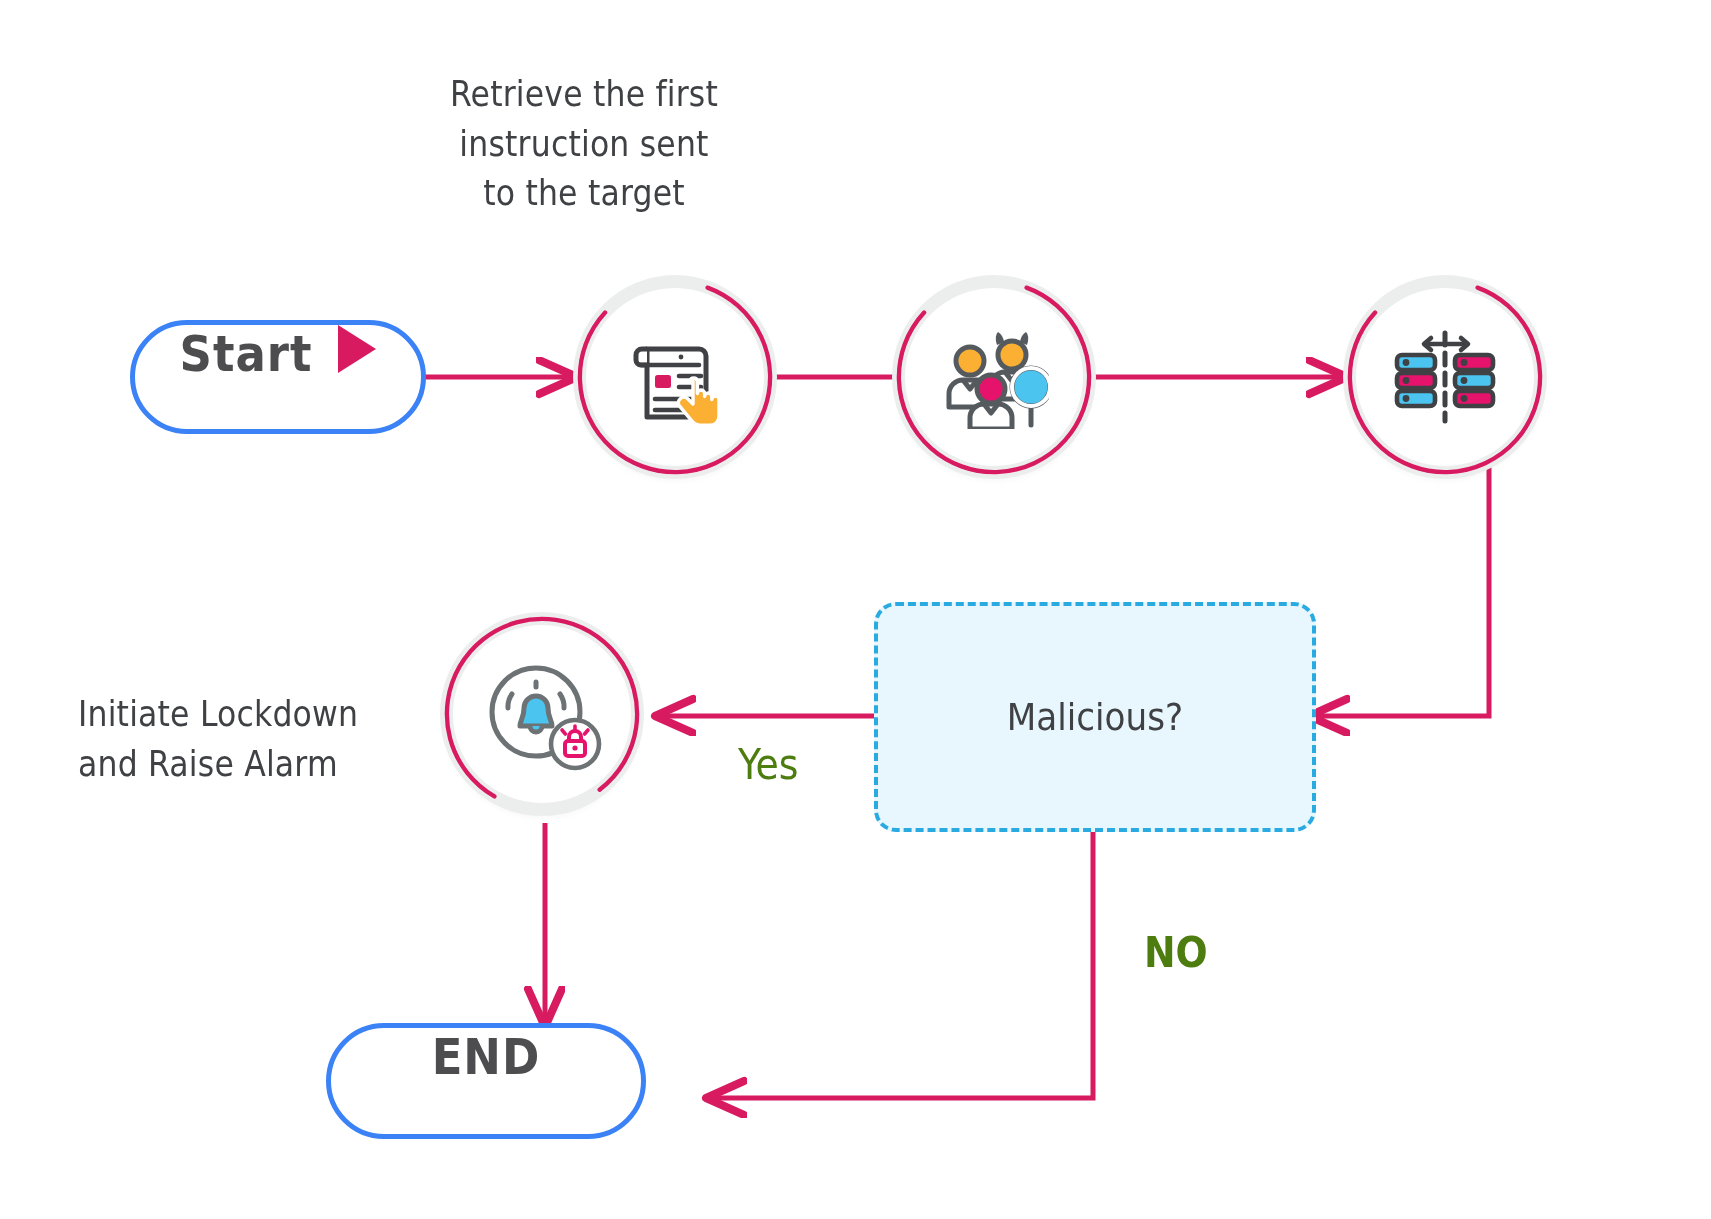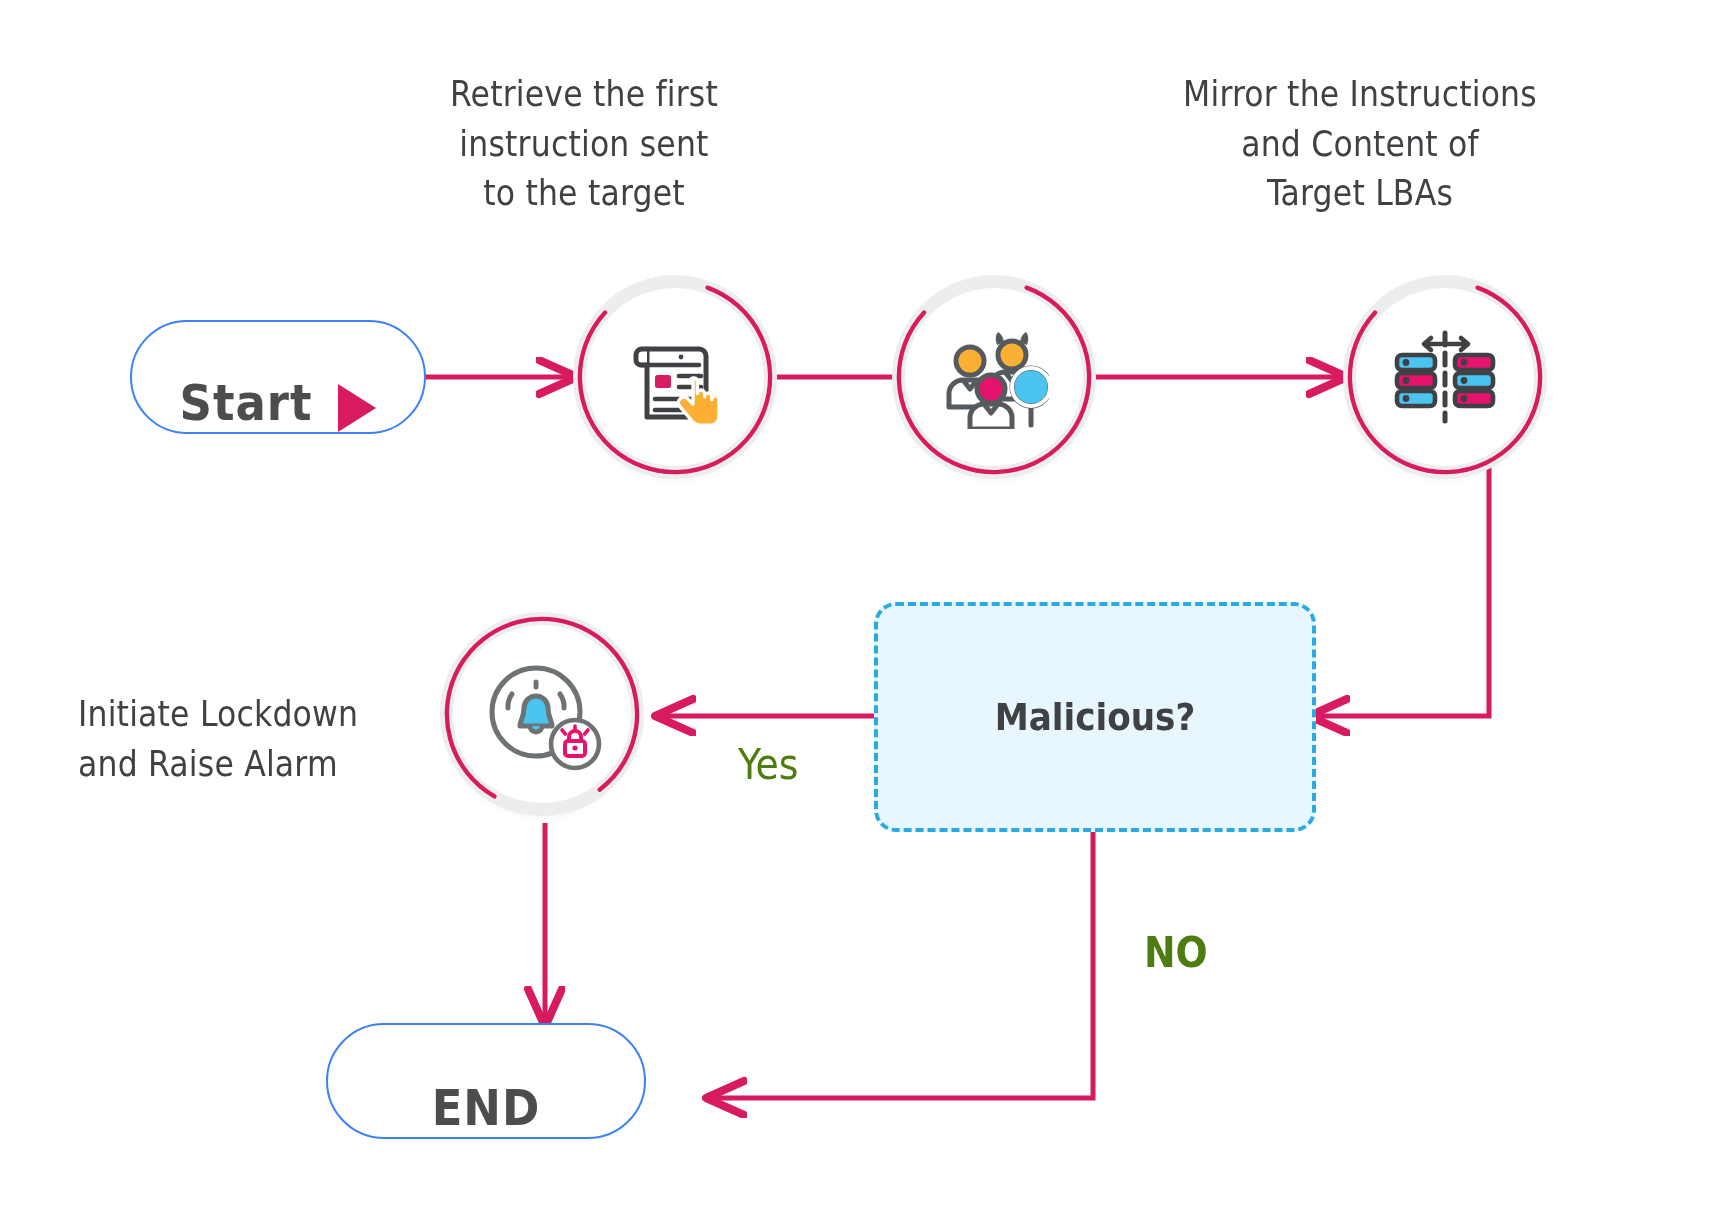--- a/index.html
+++ b/index.html
@@ -24,24 +24,24 @@
     line-height:1.42;
     text-align:center;
     letter-spacing:.2px;
     white-space:pre-line;
     font-family:"DejaVu Sans Condensed","Liberation Sans",sans-serif;
   }
 
   
   .pill{
     position:absolute;
-    border:2px solid #3b82f6;
+    border:5px solid #3b82f6;
     border-radius:64px;
     background:#fff;
-    display:flex;align-items:flex-end;justify-content:center;
+    display:flex;align-items:flex-start;justify-content:center;
     box-sizing:border-box;
   }
   .pill-label{
     color:#4d4d4f;
     font-size:50px;
     font-weight:700;
     letter-spacing:1px;
     font-family:"DejaVu Sans Condensed","Liberation Sans",sans-serif;
   }
   .play-tri{
@@ -76,21 +76,20 @@
   .circ svg{display:block;}
 
   
   .decision{
     position:absolute;
     background:#e8f6fd;
     border:4px dashed #29abe2;
     border-radius:22px;
     display:flex;align-items:center;justify-content:center;
     box-sizing:border-box;
-    font-weight:bold;
   }
   .decision-label{
     color:#3f4144;
     font-size:38px;
     font-family:"DejaVu Sans Condensed","Liberation Sans",sans-serif;
   }
 
   
   .branch{
     position:absolute;
@@ -193,23 +192,20 @@
         <path d="M31 104 v-11 a14 14 0 0 1 14-14 h14 a14 14 0 0 1 14 14 v11 z" fill="#ffffff" stroke="#555a5e" stroke-width="5" stroke-linejoin="round"></path>
         <path d="M45 79 l7 9 l7-9" fill="none" stroke="#555a5e" stroke-width="5" stroke-linejoin="round"></path>
 
         <path d="M92 82 v18" stroke="#555a5e" stroke-width="5" stroke-linecap="round"></path>
         <circle cx="92" cy="62" r="19" fill="#4bc4f0" stroke="#555a5e" stroke-width="5"></circle>
         <circle cx="92" cy="62" r="19" fill="none" stroke="#ffffff" stroke-width="4"></circle>
       </svg>
     </div>
   </div>
 
-  <div class="caption" style="left:1175px;top:70px;width:370px;">Mirror the Instructions
-and Content of
-Target LBAs</div>
 
   <div class="circ" style="left:1356px;top:288px;">
     <div class="ring-shadow"></div>
     <svg class="ring-arc" viewBox="0 0 204 204">
       <circle cx="102" cy="102" r="99" fill="none" stroke="#d81b60" stroke-width="4.5" stroke-linecap="round" stroke-dasharray="505 117" transform="rotate(-70 102 102)"></circle>
     </svg>
     <div class="icon-holder">
       <svg width="108" height="100" viewBox="0 0 108 100">
 
         <g>

